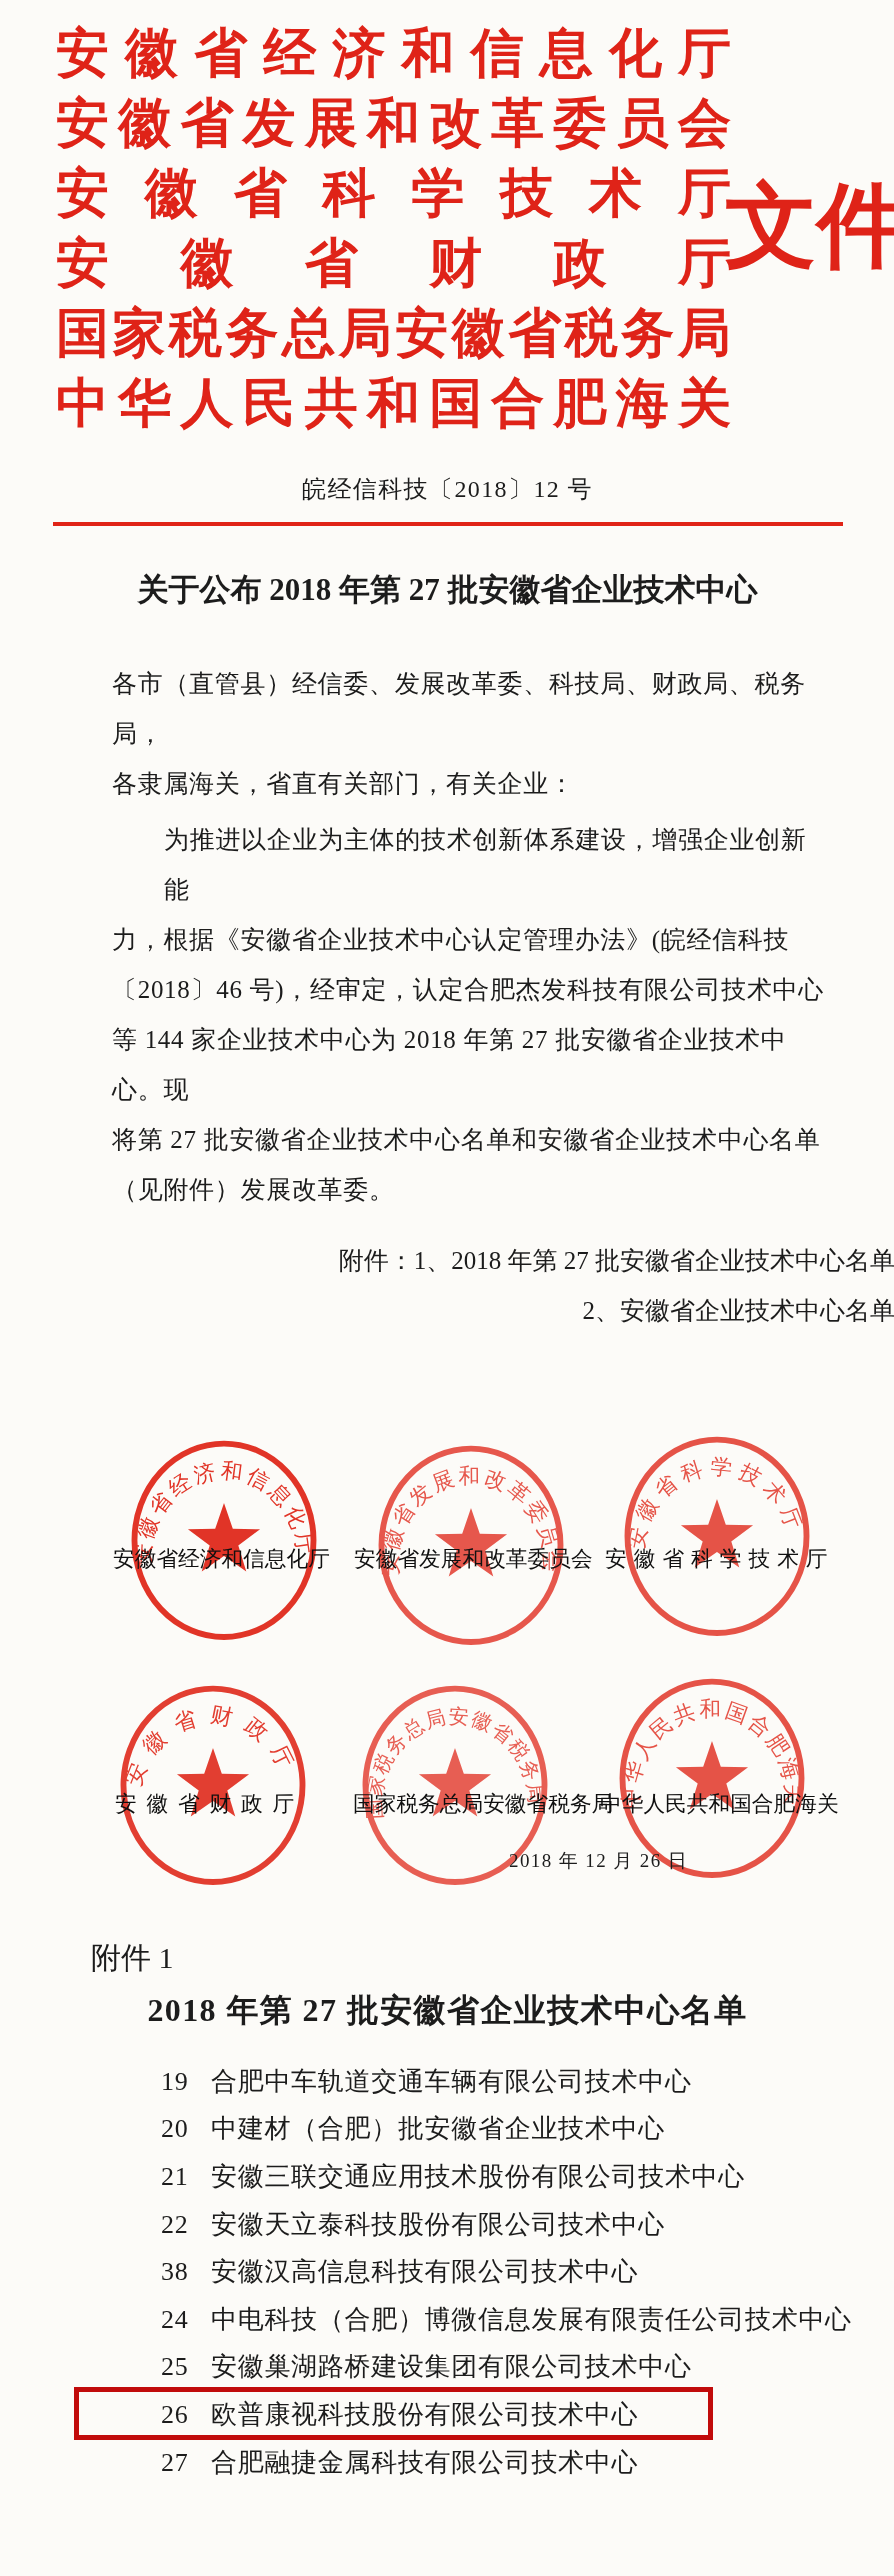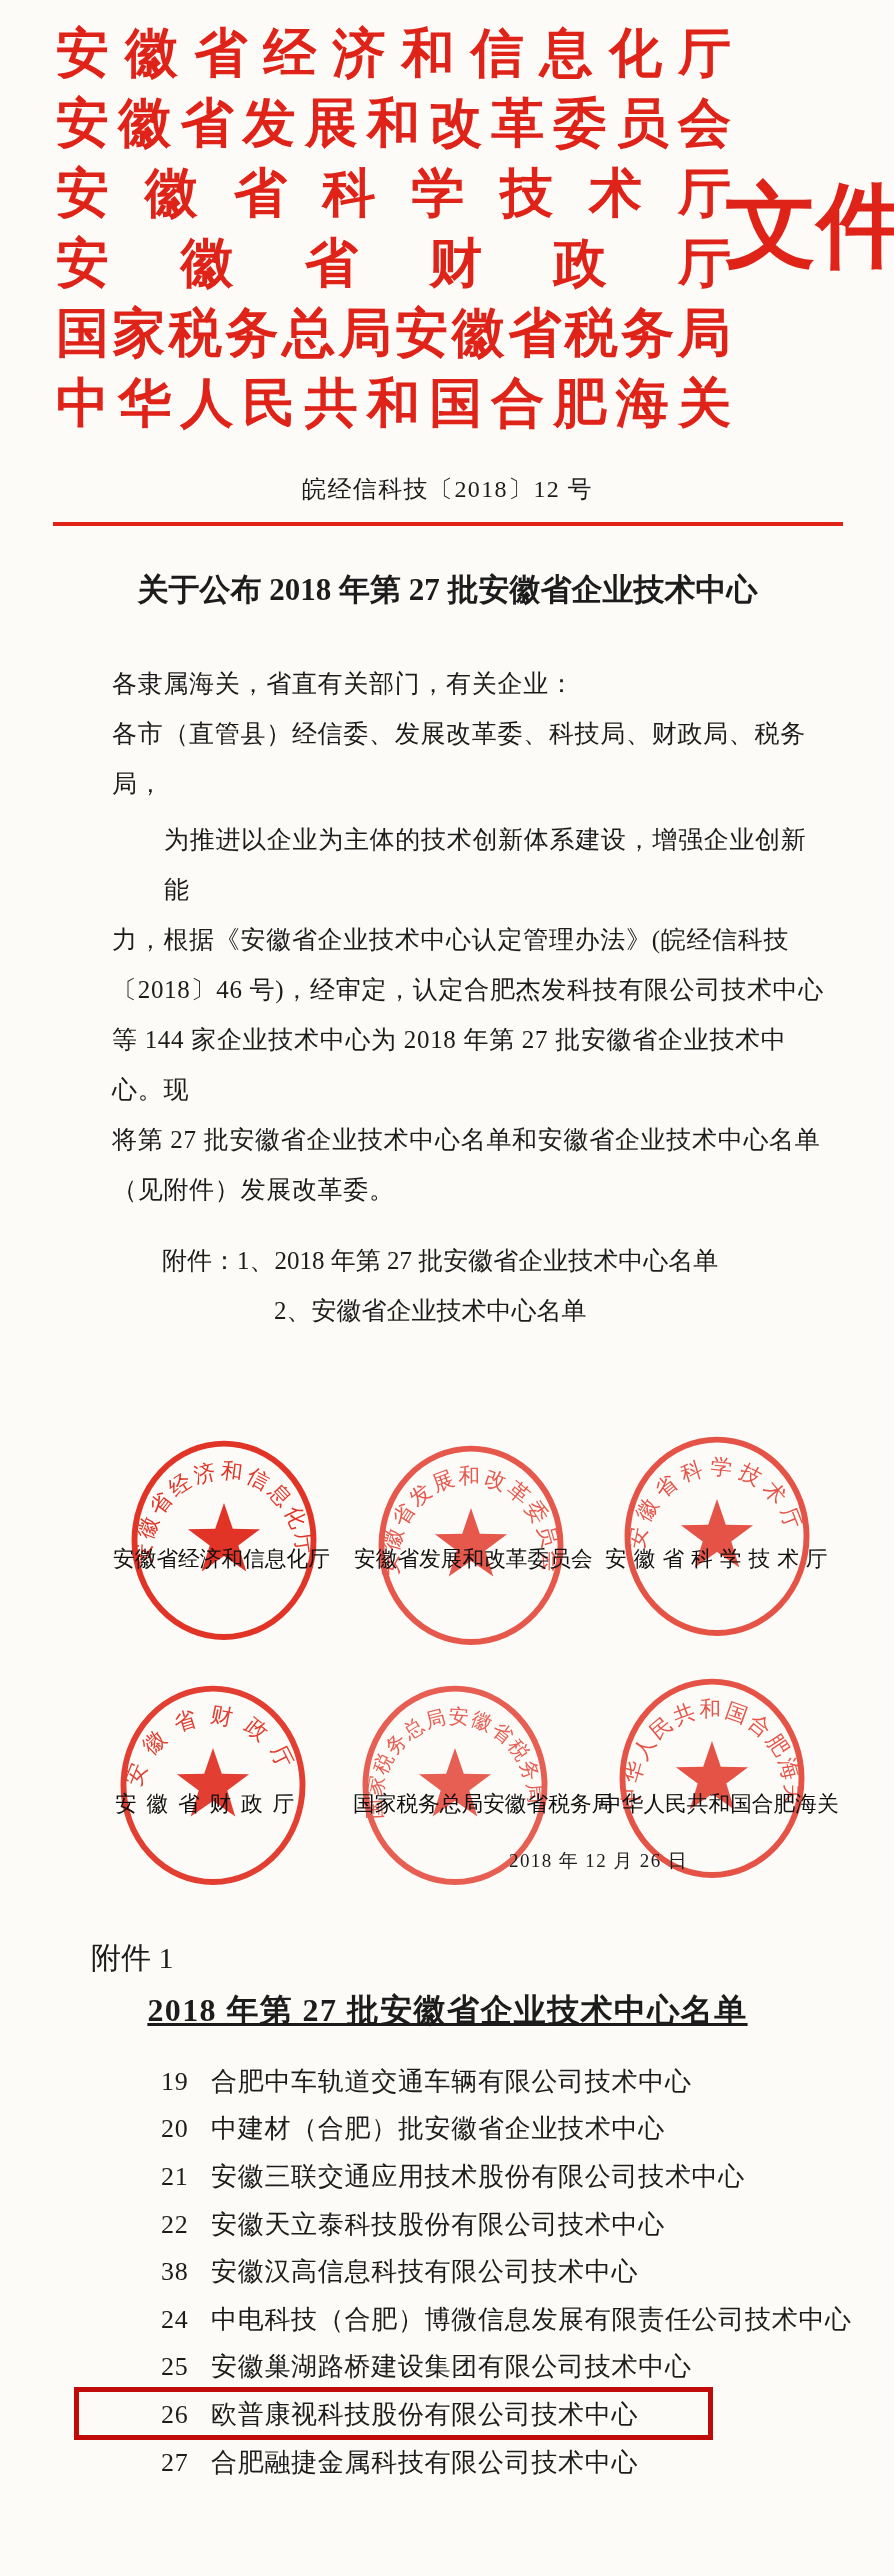--- a/index.html
+++ b/index.html
@@ -22,21 +22,21 @@
     font-size:92px; line-height:1.1; font-weight:bold; color:#df2318;
   }
   .doc-number { margin-top:35px; text-align:center; font-size:24px; letter-spacing:1.4px; }
   .red-rule { width:790px; height:4.2px; margin:17px auto 0; background:#e02417; }
   
   .title { margin-top:36px; text-align:center; font-size:31px; font-weight:bold; line-height:56px; }
   
   .content { margin:41px 63px 0 112px; font-size:25px; line-height:50px; letter-spacing:0.7px; }
   .pline.indent { padding-left:52px; }
   .paragraph { margin-top:5.6px; }
-  .attachments { margin-top:21px; margin-left:162px; font-size:25px; line-height:50px; }
+  .attachments { margin-top:21px; margin-left:162px; font-size:25px; line-height:50px;text-align:right; }
   .attachments .aline2 { padding-left:112px; }
   
   .seal-section { position:relative; height:531px; margin-top:28px; }
   .seal { position:absolute; width:196px; height:210px; color:#e02a1c; }
   .seal svg { width:100%; height:100%; }
   .seal.s1 { left:126px; top:70px; opacity:.95; }
   .seal.s2 { left:373px; top:75px; opacity:.78; }
   .seal.s3 { left:619px; top:66px;  opacity:.80; }
   .seal.s4 { left:115px; top:315px; opacity:.90; }
   .seal.s5 { left:357px; top:315px; opacity:.75; }
@@ -46,21 +46,21 @@
   }
   .cap1 { left:113px; top:180px; }
   .cap2 { left:354px; top:180px; }
   .cap3 { left:605px; top:180px; letter-spacing:7px; }
   .cap4 { left:115px; top:425px; letter-spacing:9.8px; }
   .cap5 { left:353px; top:425px; }
   .cap6 { left:600px; top:425px; }
   .issue-date { position:absolute; left:509px; top:484px; font-size:19px; letter-spacing:1.4px; z-index:3; }
   
   .att1-label { margin:43px 0 10px 91px; font-size:30px; }
-  .att1-heading { text-align:center; font-size:32px; font-weight:bold; letter-spacing:1.4px;text-decoration:underline; }
+  .att1-heading { text-align:center; font-size:32px; font-weight:bold; letter-spacing:1.4px; }
   .list { margin-top:31px; }
   .row {
     position:relative; display:flex; align-items:baseline;
     height:35px; margin:0 0 12.6px 161px; font-size:26px; letter-spacing:0.7px;
   }
   .row .num { width:50px; flex:0 0 50px; }
   .row .name { flex:1; }
   .row.highlight::before {
     content:""; position:absolute; left:-87px; right:182px; top:-9.8px; bottom:-8.4px;
     border:5.6px solid #c10b0b; z-index:2; pointer-events:none;
@@ -151,22 +151,22 @@
   </div>
 
   <div class="doc-number">皖经信科技〔2018〕12 号</div>
   <div class="red-rule"></div>
 
   <div class="title">
     <div>关于公布 2018 年第 27 批安徽省企业技术中心</div>
   </div>
 
   <div class="content">
+    <div class="pline">各市（直管县）经信委、发展改革委、科技局、财政局、税务局，</div>
     <div class="pline">各隶属海关，省直有关部门，有关企业：</div>
-    <div class="pline">各市（直管县）经信委、发展改革委、科技局、财政局、税务局，</div>
     <div class="paragraph">
       <div class="pline indent">为推进以企业为主体的技术创新体系建设，增强企业创新能</div>
       <div class="pline">力，根据《安徽省企业技术中心认定管理办法》(皖经信科技</div>
       <div class="pline">〔2018〕46 号)，经审定，认定合肥杰发科技有限公司技术中心</div>
       <div class="pline">等 144 家企业技术中心为 2018 年第 27 批安徽省企业技术中心。现</div>
       <div class="pline">将第 27 批安徽省企业技术中心名单和安徽省企业技术中心名单</div>
       <div class="pline">（见附件）发展改革委。</div>
     </div>
   </div>
   <div class="attachments">

